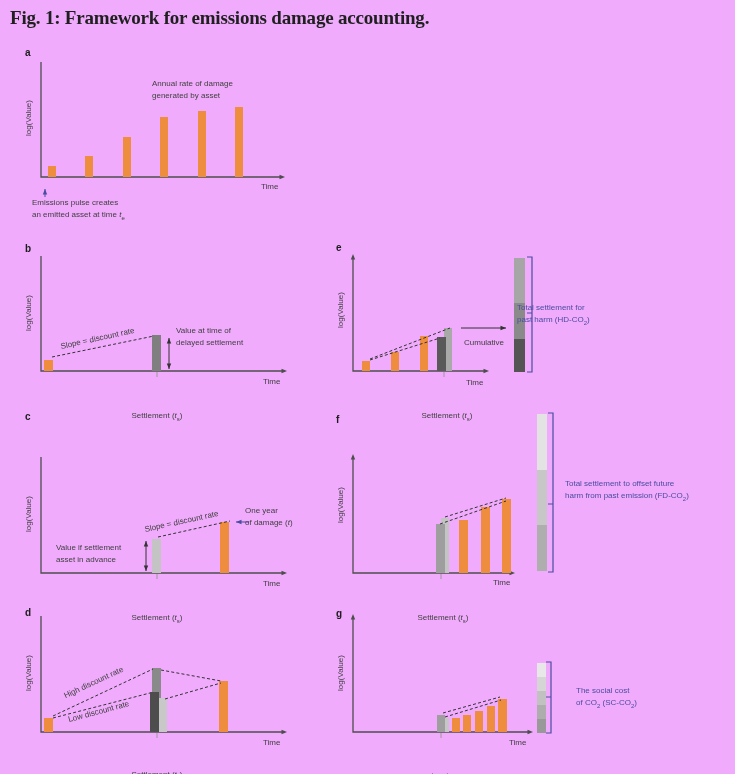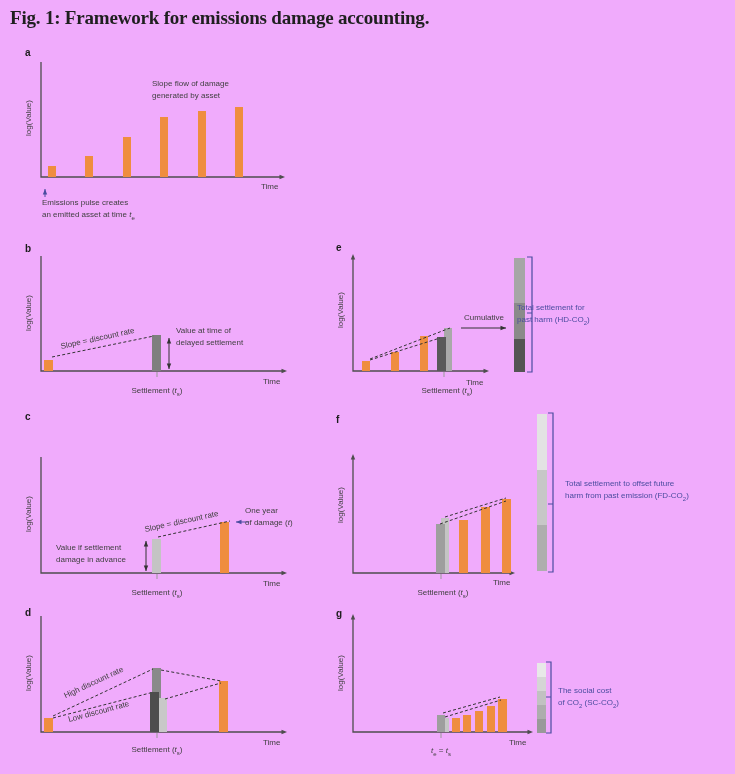--- a/index.html
+++ b/index.html
@@ -5,29 +5,29 @@
   html,body{margin:0;padding:0;background:#fff;}
   #page{position:relative;width:735px;height:774px;background:#f0abfc;overflow:hidden;
         font-family:"Liberation Sans","DejaVu Sans",sans-serif;}
   #fig{position:absolute;left:0;top:0;}
   .title{position:absolute;left:10px;top:7px;font-family:"Liberation Serif","DejaVu Serif",serif;
          font-weight:700;font-size:19px;color:#1f1f1f;letter-spacing:-0.2px;}
   .lbl{position:absolute;font-size:8px;line-height:1.45;color:#3f3f3f;white-space:pre-line;}
   .letter{position:absolute;font-size:10px;font-weight:700;color:#1c1c1c;}
   .vlabel{position:absolute;font-size:8px;color:#3f3f3f;white-space:nowrap;
           transform:translate(-50%,-50%) rotate(-90deg);}
-  .ctr{transform:translateX(-50%);white-space:nowrap;}
+  .ctr{transform:translateX(-50%);white-space:nowrap;margin-top:25px;}
   .rot{transform-origin:left bottom;white-space:nowrap;}
   .blue{color:#4a4c9f;}
   sub{font-size:6px;}
   i{font-style:italic;}
   
   #t-a-letter{left:25px;top:47px;} #t-a-yl{left:28px;top:118px;}
   #t-a-flow{left:152px;top:78px;}  #t-a-time{left:261px;top:181px;}
-  #t-a-pulse{left:42px;top:197px;}
+  #t-a-pulse{left:32px;top:197px;}
   #t-b-letter{left:25px;top:243px;} #t-b-yl{left:28px;top:313px;}
   #t-b-slope{left:62px;top:341px;transform:rotate(-12.5deg);}
   #t-b-value{left:176px;top:325px;} #t-b-time{left:263px;top:376px;}
   #t-b-settle{left:157px;top:385px;}
   #t-c-letter{left:25px;top:411px;} #t-c-yl{left:28px;top:514px;}
   #t-c-adv{left:56px;top:542px;}
   #t-c-slope{left:146px;top:524px;transform:rotate(-12.5deg);}
   #t-c-year{left:245px;top:505px;} #t-c-time{left:263px;top:578px;}
   #t-c-settle{left:157px;top:587px;}
   #t-d-letter{left:25px;top:607px;} #t-d-yl{left:28px;top:673px;}
@@ -35,21 +35,21 @@
   #t-d-low{left:70px;top:714px;transform:rotate(-15deg);}
   #t-d-time{left:263px;top:737px;} #t-d-settle{left:157px;top:744px;}
   #t-e-letter{left:336px;top:242px;} #t-e-yl{left:340px;top:310px;}
   #t-e-cum{left:484px;top:312px;} #t-e-time{left:466px;top:377px;}
   #t-e-settle{left:447px;top:385px;} #t-e-blue{left:517px;top:302px;}
   #t-f-letter{left:336px;top:414px;} #t-f-yl{left:340px;top:505px;}
   #t-f-time{left:493px;top:577px;} #t-f-settle{left:443px;top:587px;}
   #t-f-blue{left:565px;top:478px;}
   #t-g-letter{left:336px;top:608px;} #t-g-yl{left:340px;top:673px;}
   #t-g-time{left:509px;top:737px;} #t-g-tets{left:441px;top:745px;}
-  #t-g-blue{left:558px;top:685px;}
+  #t-g-blue{left:576px;top:685px;}
 </style>
 </head>
 <body>
 
 <div id="page">
   <svg id="fig" width="735" height="774">
       <g>
         <path d="M41,62 L41,177 L280,177" fill="none" stroke="#4d4d4d" stroke-width="1.3"></path>
         <polygon points="285,177 279.5,179.2 279.5,174.8" fill="#4d4d4d"></polygon>
         <rect x="48" y="166" width="8" height="11" fill="#ef8d3f"></rect>
@@ -155,37 +155,37 @@
         <rect x="537" y="705" width="9" height="14" fill="#adadad"></rect>
         <rect x="537" y="719" width="9" height="14" fill="#999999"></rect>
         <path d="M546,662 H551 V733 H546 M546,697 H551" fill="none" stroke="#4a4c9f" stroke-width="1.2"></path>
       </g>
     </svg>
 
   <div class="title">Fig. 1: Framework for emissions damage accounting.</div>
 
   <div class="letter" id="t-a-letter">a</div>
   <div class="vlabel" id="t-a-yl">log(Value)</div>
-  <div class="lbl" id="t-a-flow">Slope flow of damage
+  <div class="lbl" id="t-a-flow">Annual rate of damage
 generated by asset</div>
   <div class="lbl" id="t-a-time">Time</div>
   <div class="lbl" id="t-a-pulse">Emissions pulse creates<br>an emitted asset at time <i>t</i><sub>e</sub></div>
 
   <div class="letter" id="t-b-letter">b</div>
   <div class="vlabel" id="t-b-yl">log(Value)</div>
   <div class="lbl rot" id="t-b-slope">Slope = discount rate</div>
   <div class="lbl" id="t-b-value">Value at time of
 delayed settlement</div>
   <div class="lbl" id="t-b-time">Time</div>
   <div class="lbl ctr" id="t-b-settle">Settlement (<i>t</i><sub>s</sub>)</div>
 
   <div class="letter" id="t-c-letter">c</div>
   <div class="vlabel" id="t-c-yl">log(Value)</div>
   <div class="lbl" id="t-c-adv">Value if settlement
-damage in advance</div>
+asset in advance</div>
   <div class="lbl rot" id="t-c-slope">Slope = discount rate</div>
   <div class="lbl" id="t-c-year">One year<br>of damage (<i>t</i>)</div>
   <div class="lbl" id="t-c-time">Time</div>
   <div class="lbl ctr" id="t-c-settle">Settlement (<i>t</i><sub>s</sub>)</div>
 
   <div class="letter" id="t-d-letter">d</div>
   <div class="vlabel" id="t-d-yl">log(Value)</div>
   <div class="lbl rot" id="t-d-high">High discount rate</div>
   <div class="lbl rot" id="t-d-low">Low discount rate</div>
   <div class="lbl" id="t-d-time">Time</div>

